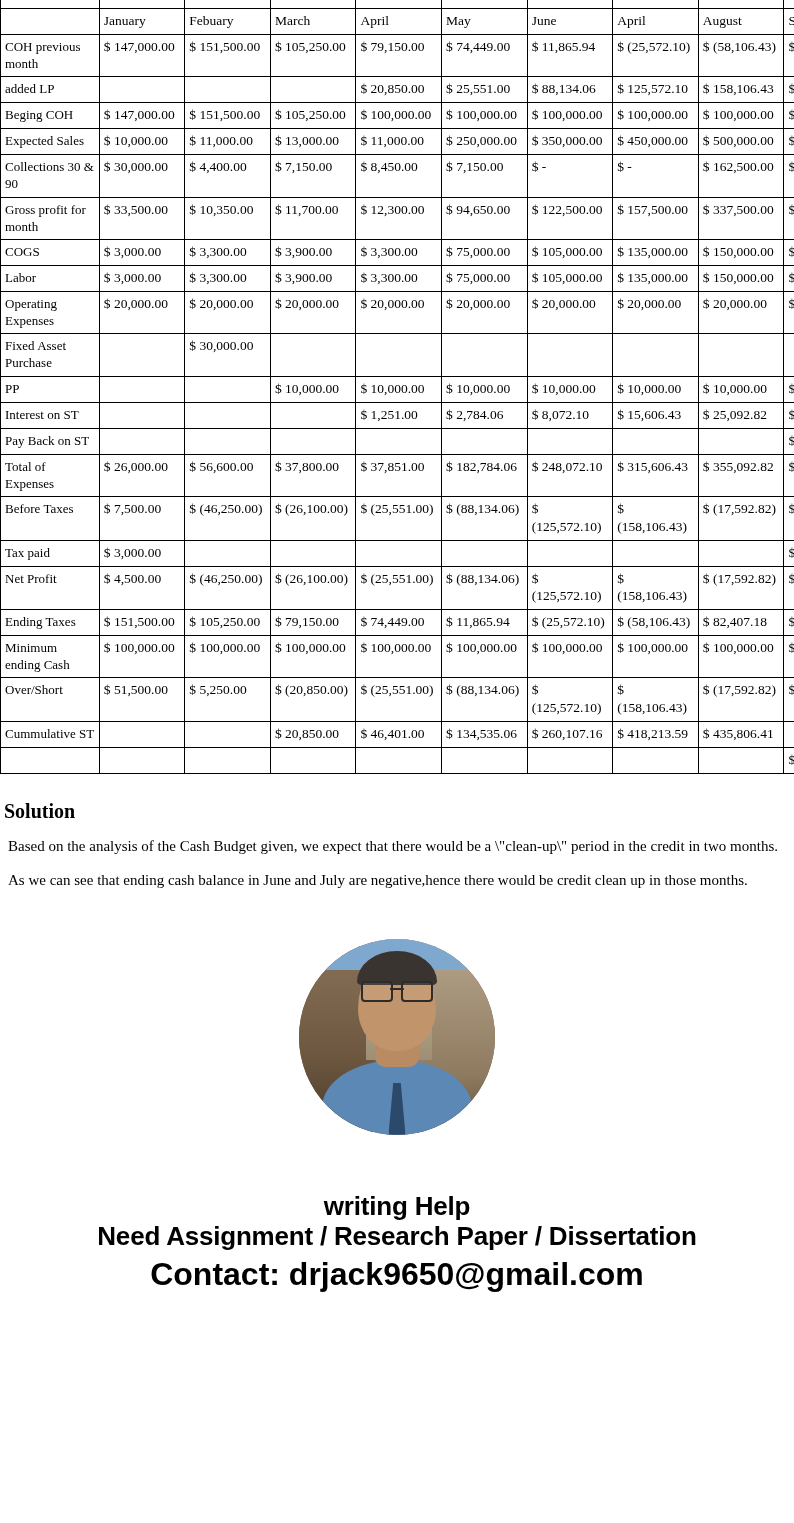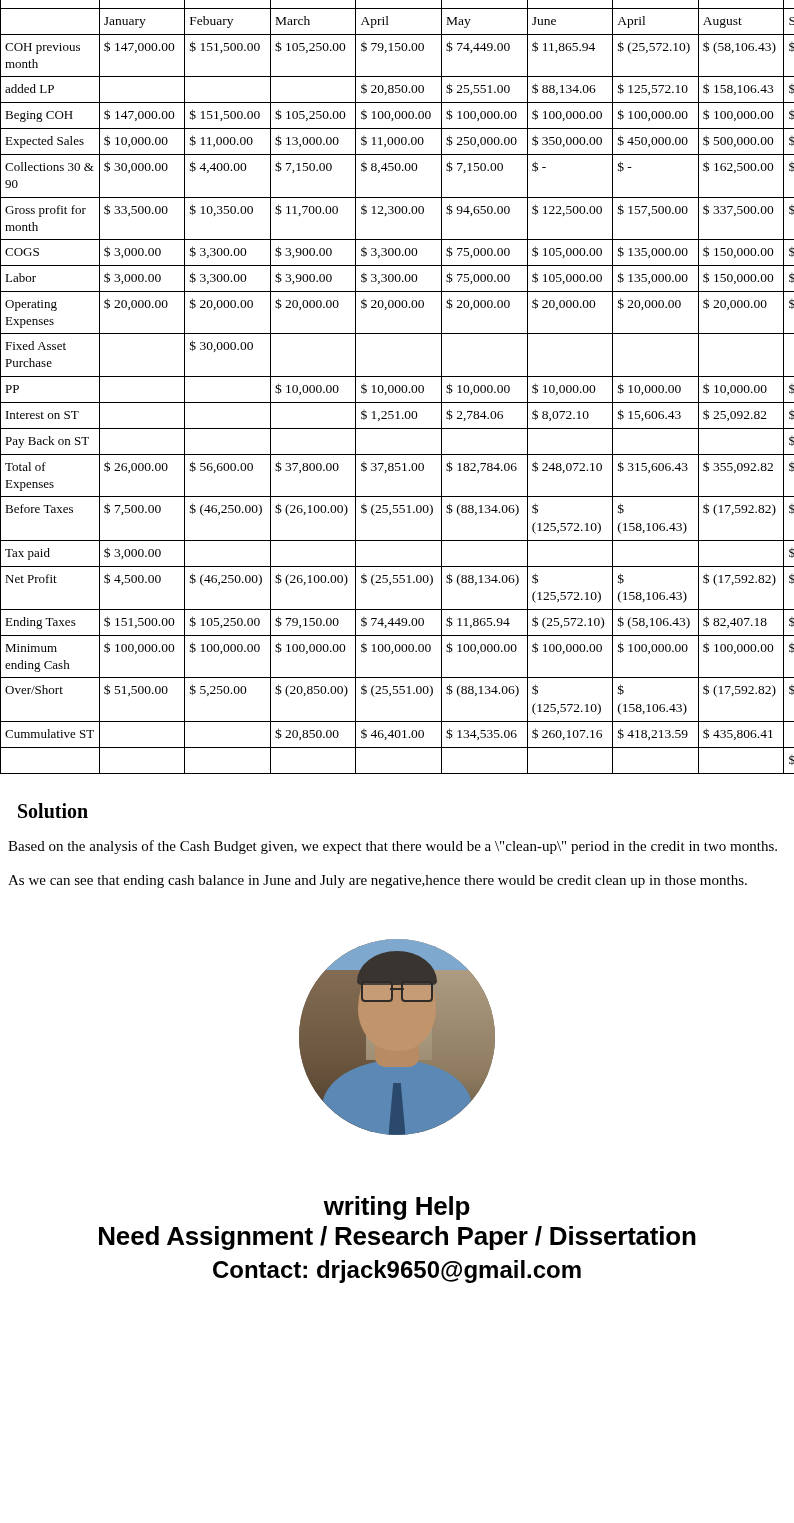--- a/index.html
+++ b/index.html
@@ -49,21 +49,21 @@
   col.c0 { width: 90px; }
   col.cm { width: 78px; }
   .money {
     display: block;
     white-space: normal;
   }
   
   .solution-h {
     font-size: 20px;
     font-weight: bold;
-    margin: 26px 0 0 17px;
+    margin: 26px 0 0 4px;
     font-family: "Liberation Serif", "DejaVu Serif", serif;
   }
   .para {
     font-size: 15px;
     line-height: 1.32;
     margin: 14px 5px 0 8px;
     text-align: left;
   }
   
   .photo-wrap {
@@ -177,21 +177,21 @@
   .advert .line {
     font-family: "Liberation Sans", "DejaVu Sans", sans-serif;
     font-weight: bold;
     font-size: 26px;
     line-height: 1.18;
     letter-spacing: -0.2px;
   }
   .advert .contact {
     font-family: "Liberation Sans", "DejaVu Sans", sans-serif;
     font-weight: bold;
-    font-size: 24px;
+    font-size: 32px;
     line-height: 1.18;
     margin-top: 4px;
   }
 </style>
 </head>
 <body>
 
 <div class="page">
 
   <div class="table-wrap">

